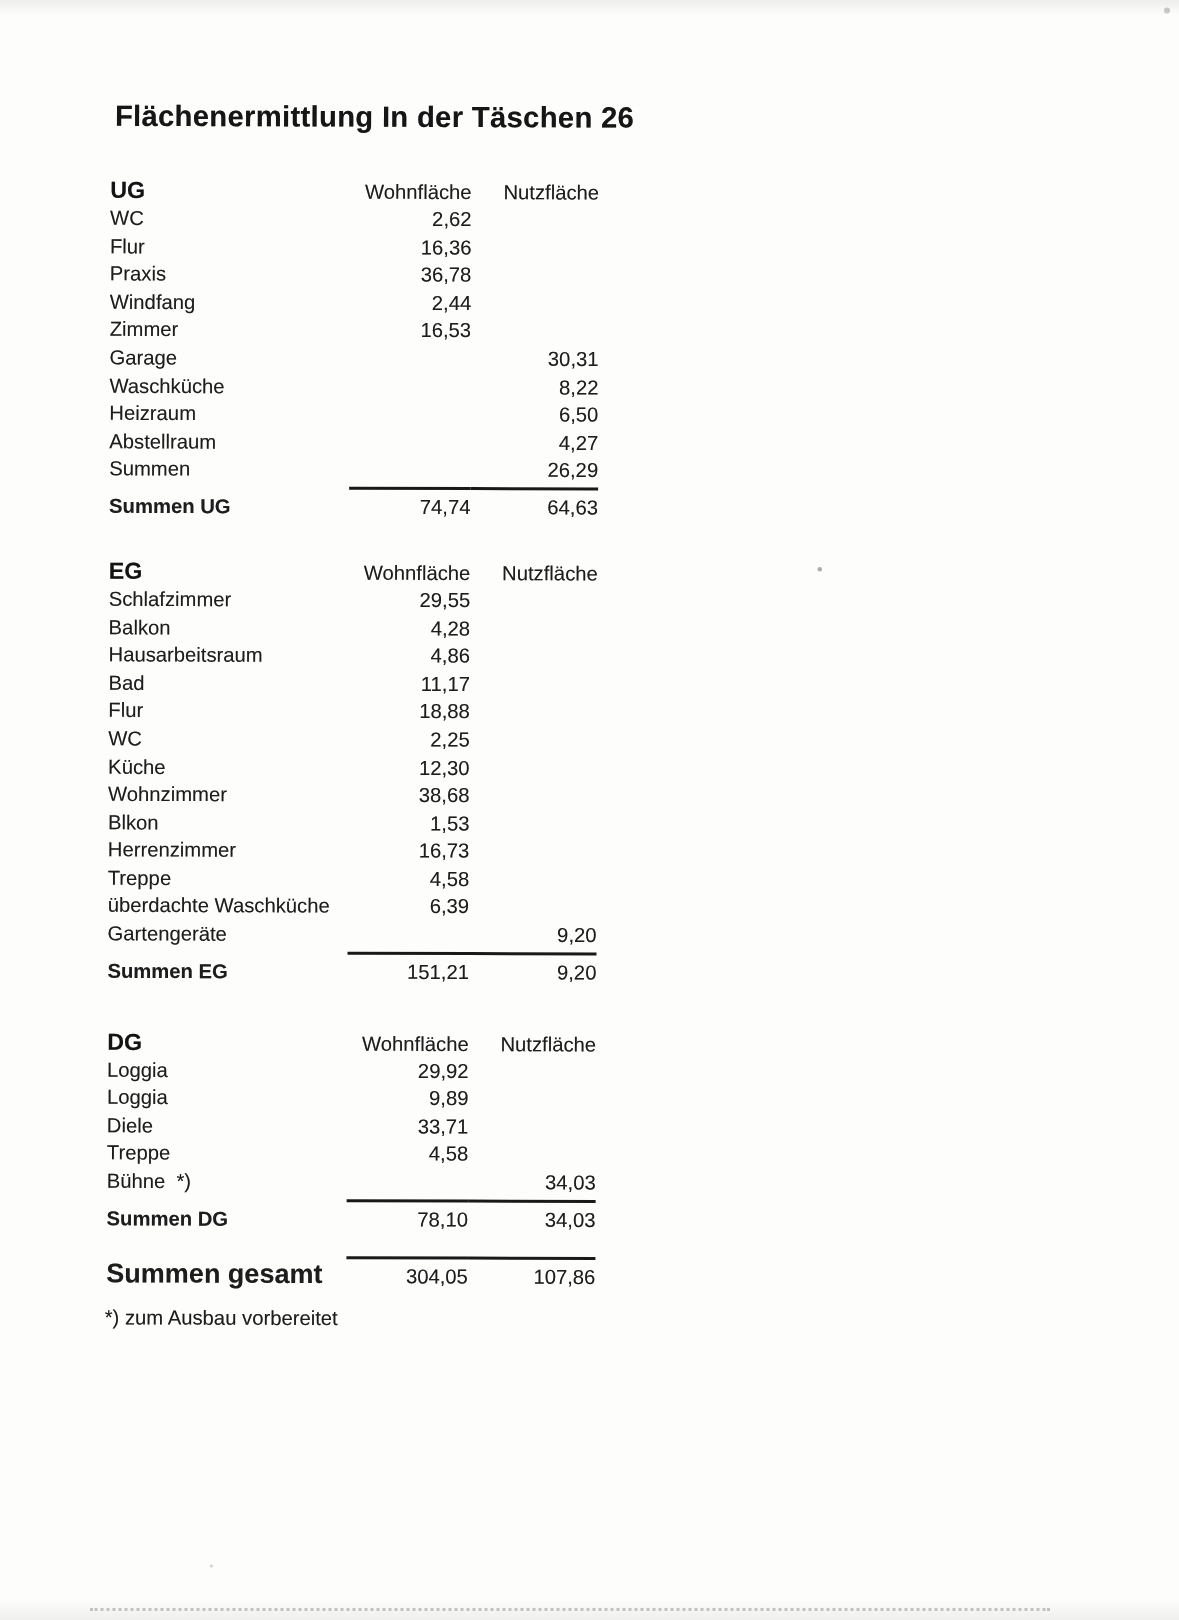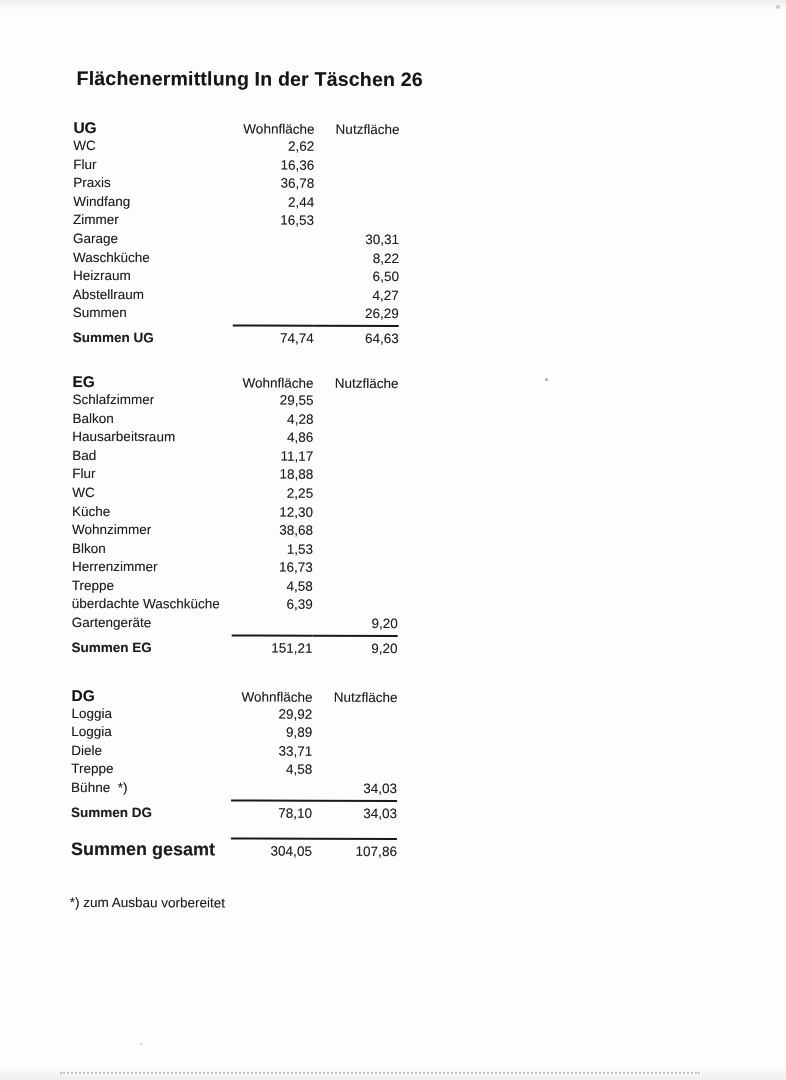--- a/index.html
+++ b/index.html
@@ -73,21 +73,21 @@
   .sum-row .c-label { font-weight: 700; }
   .sum-row .c-wohn, .sum-row .c-nutz {
     border-top: 2.5px solid #191919;
     padding-top: 2px;
   }
 
   .grand-row { margin-top: 16px; }
   .grand-row .c-label { font-size: 18px; }
 
   .footnote {
-    position: absolute; left: 71px; top: 896px;
+    position: absolute; left: 71px; top: 872px;
     font-size: 13.5px;
     text-shadow: 0 0 .3px rgba(0,0,0,.35);
   }
 </style>
 </head>
 <body>
 
 <div class="sheet">
 
   <div class="doc-title">Flächenermittlung In der Täschen 26</div>

